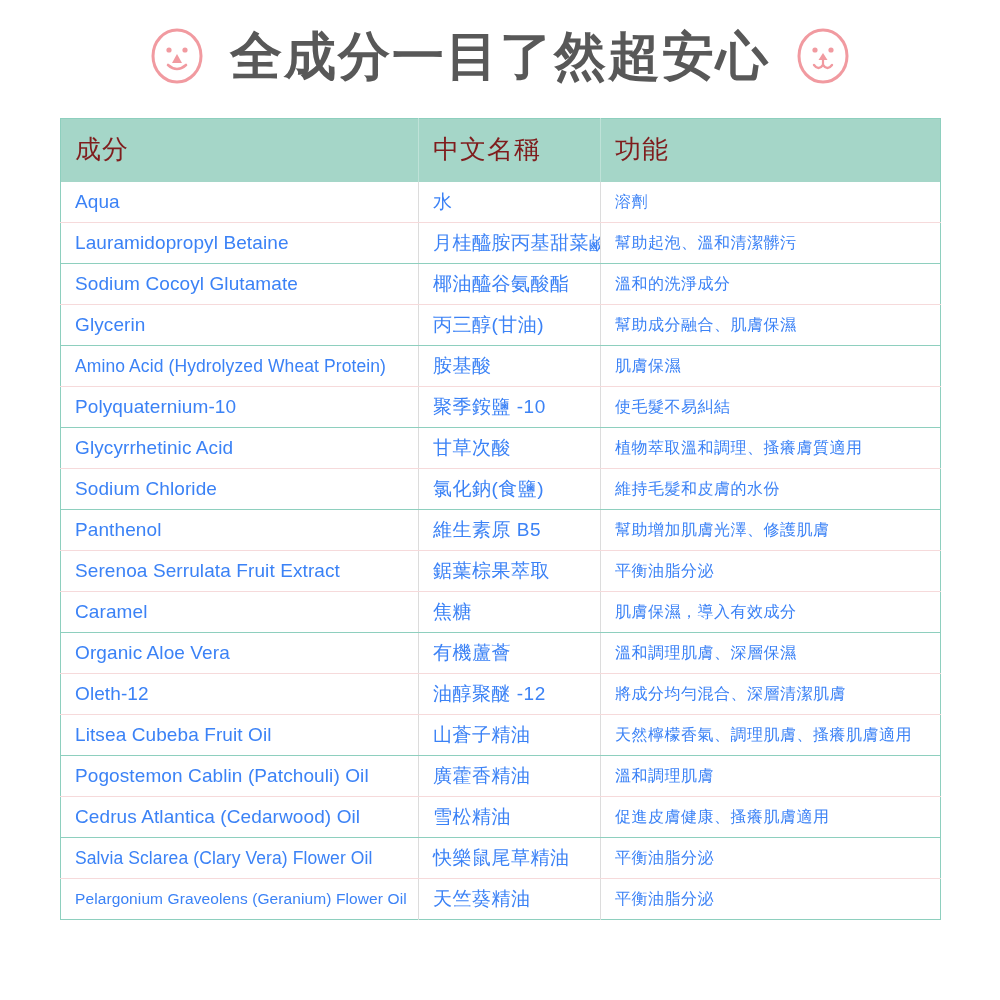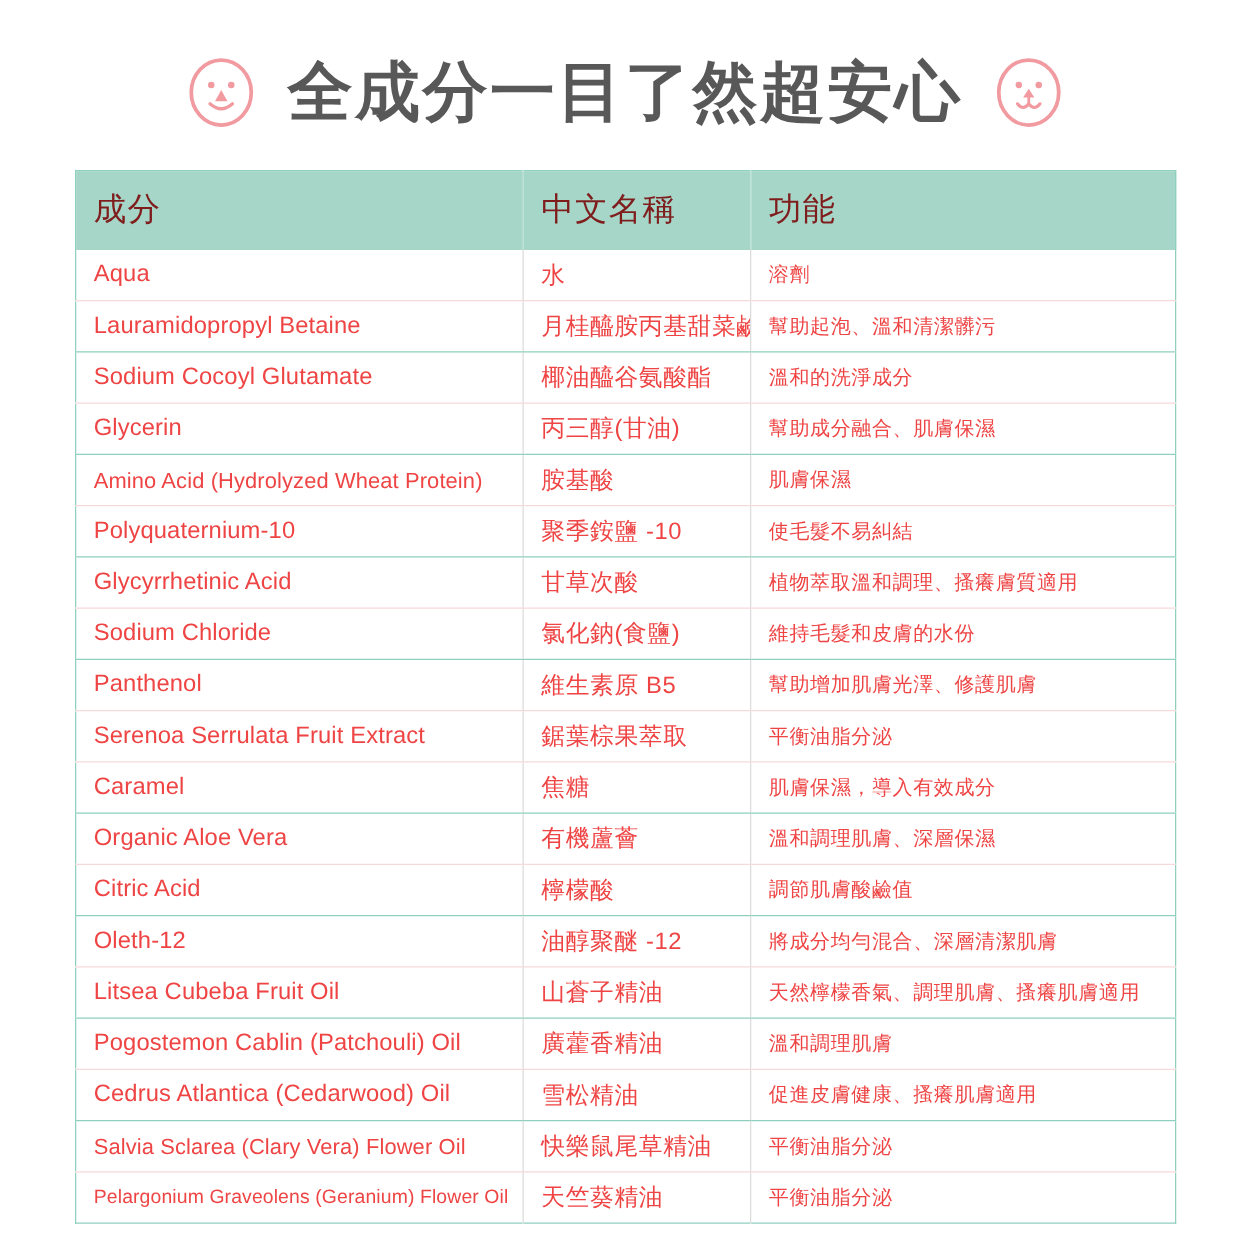--- a/index.html
+++ b/index.html
@@ -12,21 +12,20 @@
     background: #ffffff;
     font-family: "Liberation Sans", "DejaVu Sans", sans-serif;
     overflow: hidden;
   }
 
   .page {
     position: relative;
     width: 1000px;
     height: 740px;
     box-sizing: border-box;
-    margin-top: 18px;
   }
 
   
   .title-bar {
     height: 112px;
     display: flex;
     align-items: center;
     justify-content: center;
     gap: 26px;
   }
@@ -71,21 +70,21 @@
     padding: 13px 0 15px 14px;
     border-right: 1px solid #bfe2d8;
     height: 32px;
     box-sizing: content-box;
     letter-spacing: 1px;
   }
   thead th:last-child { border-right: none; }
 
   tbody td {
     font-size: 19px;
-    color: #ef4444;
+    color: #3b82f6;
     padding: 0 10px 0 14px;
     height: 40px;
     vertical-align: middle;
     border-right: 1px solid #dcdcdc;
     white-space: nowrap;
     overflow: hidden;
   }
   tbody td:last-child { border-right: none; }
 
   tbody tr.sep-pink > td { border-bottom: 1px solid #f6dadb; }
@@ -200,25 +199,20 @@
           <tr class="sep-teal">
             <td class="col-en">Caramel</td>
             <td class="col-zh">焦糖</td>
             <td class="col-fn">肌膚保濕，導入有效成分</td>
           </tr>
           <tr class="sep-pink">
             <td class="col-en">Organic Aloe Vera</td>
             <td class="col-zh">有機蘆薈</td>
             <td class="col-fn">溫和調理肌膚、深層保濕</td>
           </tr>
-          <tr class="sep-teal">
-            <td class="col-en">Citric Acid</td>
-            <td class="col-zh">檸檬酸</td>
-            <td class="col-fn">調節肌膚酸鹼值</td>
-          </tr>
           <tr class="sep-pink">
             <td class="col-en">Oleth-12</td>
             <td class="col-zh">油醇聚醚 -12</td>
             <td class="col-fn">將成分均勻混合、深層清潔肌膚</td>
           </tr>
           <tr class="sep-teal">
             <td class="col-en">Litsea Cubeba Fruit Oil</td>
             <td class="col-zh">山蒼子精油</td>
             <td class="col-fn">天然檸檬香氣、調理肌膚、搔癢肌膚適用</td>
           </tr>

